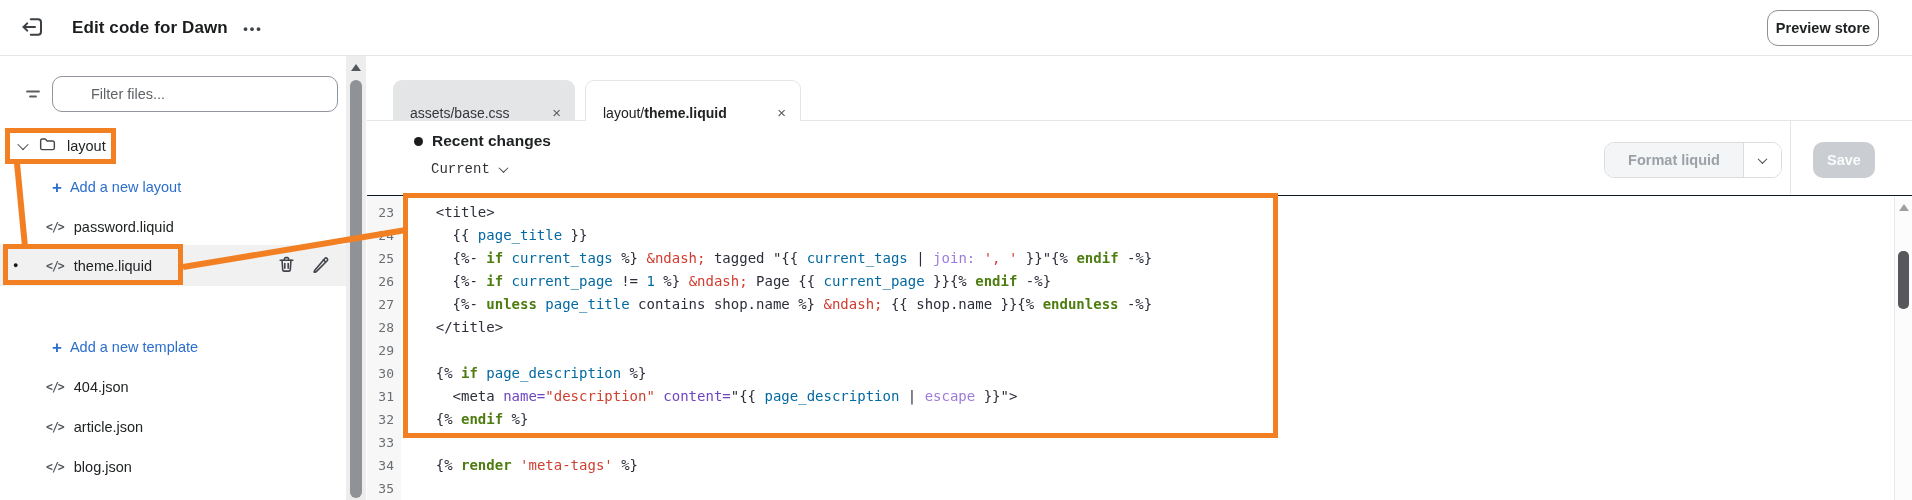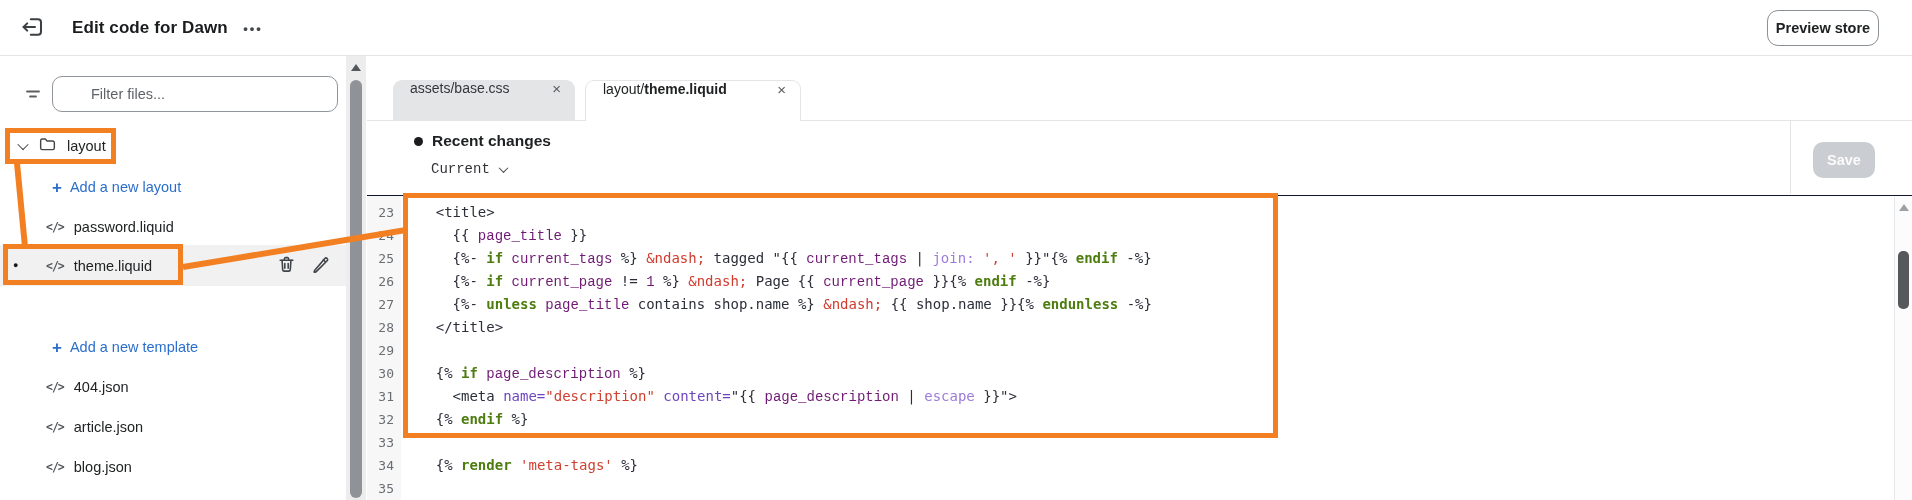--- a/index.html
+++ b/index.html
@@ -37,21 +37,21 @@
   .chev { width:8px; height:8px; border-right:1.8px solid #44474a; border-bottom:1.8px solid #44474a; transform:rotate(45deg) translate(-1px,-1px); display:inline-block; }
 
   
   .side-scroll { position:absolute; left:346px; top:56px; width:20px; height:444px; background:#ededee; }
   .side-scroll .arrow-up { position:absolute; left:5px; top:8px; width:0; height:0; border-left:5px solid transparent; border-right:5px solid transparent; border-bottom:7px solid #55585b; }
   .side-scroll .thumb { position:absolute; left:4px; top:24px; width:12px; height:418px; background:#8f9296; border-radius:6px; }
 
   
   .main { position:absolute; left:367px; top:56px; width:1545px; height:444px; background:#fff; }
   .tabbar-border { position:absolute; left:0; top:64px; width:1545px; height:1px; background:#e4e5e7; }
-  .tab { position:absolute; top:24px; height:41px; display:flex; align-items:flex-start; border-radius:9px 9px 0 0; font-size:14px; cursor:pointer; padding:0 14px 0 17px; }
+  .tab { position:absolute; top:24px; height:41px; display:flex; align-items:flex-end; border-radius:9px 9px 0 0; font-size:14px; cursor:pointer; padding:0 14px 0 17px; }
   .tab-inactive { left:26px; width:182px; background:#e4e5e7; color:#33363a; }
   .tab-active { left:218px; width:216px; background:#fff; border:1px solid #e4e5e7; border-bottom:none; z-index:2; color:#202223; }
   .tab .x { margin-left:auto; font-size:15px; color:#5a5d61; padding-left:12px; cursor:pointer; }
   .tab b { font-weight:700; }
 
   .editor-head { position:absolute; left:0; top:65px; width:1545px; height:74px; background:#fff; }
   .rc-line { position:absolute; left:47px; top:11px; display:flex; align-items:center; }
   .rc-dot { width:9px; height:9px; border-radius:50%; background:#1b1c1e; margin-right:9px; }
   .rc-text { font-size:15.5px; font-weight:700; color:#1e2022; }
   .cur-line { position:absolute; left:64px; top:40px; display:flex; align-items:center; gap:10px; cursor:pointer; }
@@ -66,21 +66,21 @@
   .save-btn { position:absolute; left:1446px; top:21px; width:62px; height:36px; border:none; border-radius:10px; background:#cacdd1; color:#fbfbfc; font-size:14.5px; font-weight:700; font-family:"Liberation Sans",sans-serif; }
 
   
   .editor { position:absolute; left:0; top:139px; width:1545px; height:305px; border-top:1px solid #0f172a; background:#fff; }
   .gutter { position:absolute; left:0; top:0; width:34px; height:305px; background:#f7f7f8; padding-top:5px; }
   .ln { height:23px; line-height:23px; text-align:right; padding-right:7px; font-family:"DejaVu Sans Mono", monospace; font-size:13px; color:#696e73; }
   .codepane { position:absolute; left:35px; top:0; right:18px; height:305px; padding-top:5px; cursor:text; }
   .cl { height:23px; line-height:23px; white-space:pre; font-family:"DejaVu Sans Mono", monospace; font-size:14px; }
   .tk-pl { color:#2c2e3a; }
   .tk-kw { color:#4d7c0f; font-weight:700; }
-  .tk-vr { color:#701a75;font-family:Liberation Mono, monospace; }
+  .tk-vr { color:#0369a1; }
   .tk-st { color:#cf4030; }
   .tk-en { color:#d13b2e; }
   .tk-fl { color:#9d7bdb; }
   .tk-at { color:#6e45c1; }
 
   
   .ed-scroll { position:absolute; left:1527px; top:1px; width:18px; height:304px; background:#fcfcfc; border-left:1px solid #e7e8ea; }
   .ed-scroll .arrow-up { position:absolute; left:4px; top:7px; width:0; height:0; border-left:5px solid transparent; border-right:5px solid transparent; border-bottom:7px solid #9ca1a6; }
   .ed-scroll .thumb { position:absolute; left:3px; top:54px; width:11px; height:58px; background:#56585b; border-radius:5px; }
 
@@ -211,20 +211,26 @@
     <div class="editor-head">
       <div class="rc-line">
         <span class="rc-dot"></span>
         <span class="rc-text">Recent changes</span>
       </div>
       <div class="cur-line">
         <span class="cur-text">Current</span>
         <span class="chev"></span>
       </div>
 
+      <div class="format-btn">
+        <button class="format-main" disabled="">Format liquid</button>
+        <button class="format-caret">
+            <span class="chev"></span>
+          </button>
+      </div>
       <div class="head-divider"></div>
       <button class="save-btn" disabled="">Save</button>
     </div>
 
     <div class="editor">
       <div class="gutter">
           <div class="ln">23</div>
           <div class="ln">24</div>
           <div class="ln">25</div>
           <div class="ln">26</div>

